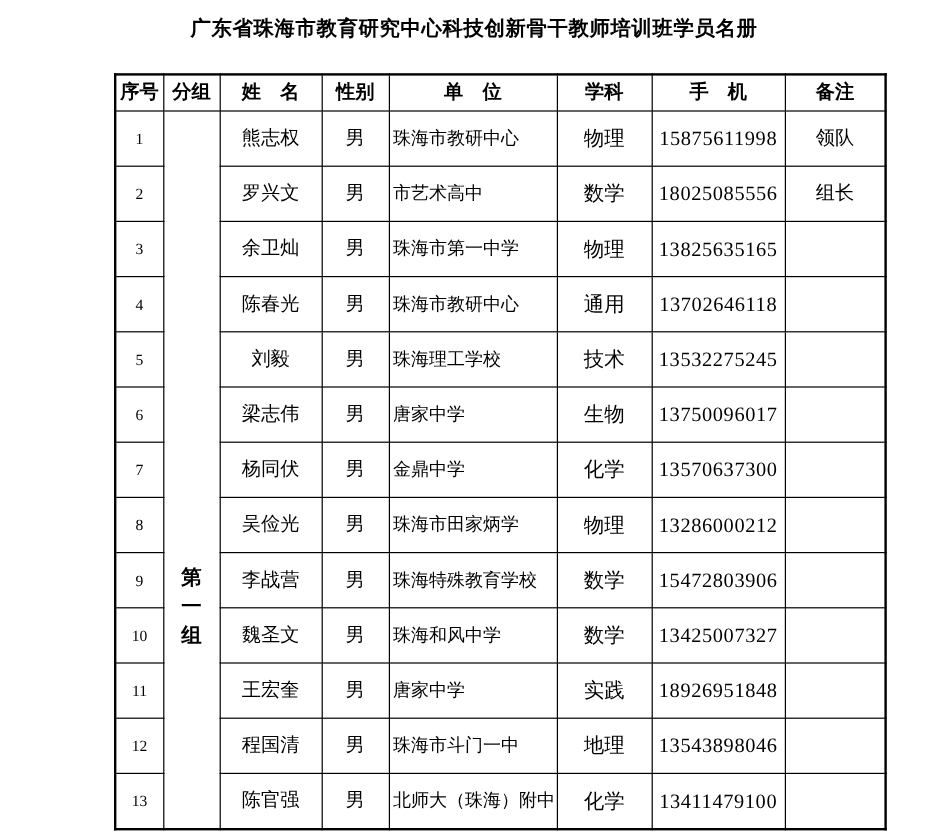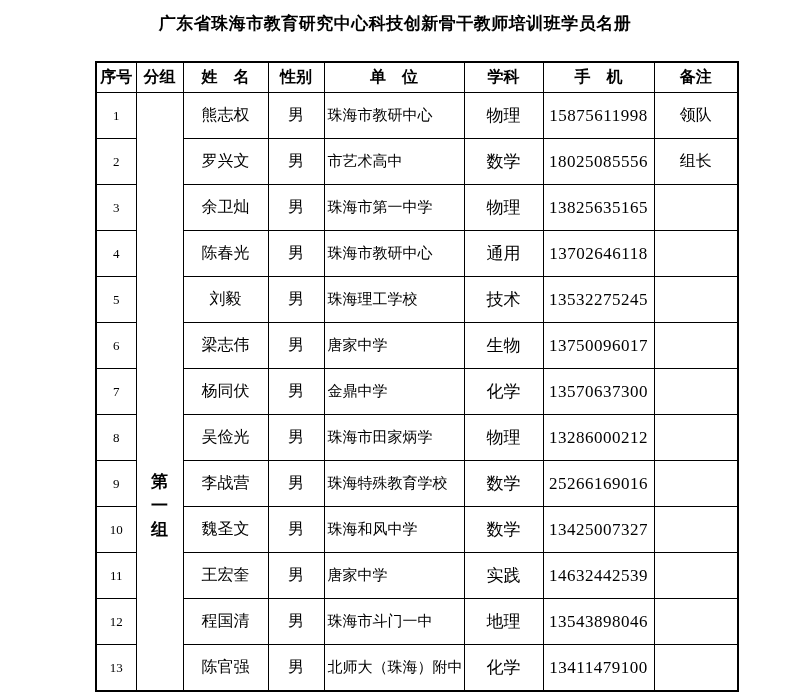--- a/index.html
+++ b/index.html
@@ -143,39 +143,39 @@
         <td class="c-subject">物理</td>
         <td class="c-phone">13286000212</td>
         <td class="c-note"></td>
       </tr>
       <tr>
         <td class="c-no">9</td>
         <td class="c-name">李战营</td>
         <td class="c-gender">男</td>
         <td class="c-unit">珠海特殊教育学校</td>
         <td class="c-subject">数学</td>
-        <td class="c-phone">25266169016</td>
+        <td class="c-phone">15472803906</td>
         <td class="c-note"></td>
       </tr>
       <tr>
         <td class="c-no">10</td>
         <td class="c-name">魏圣文</td>
         <td class="c-gender">男</td>
         <td class="c-unit">珠海和风中学</td>
         <td class="c-subject">数学</td>
         <td class="c-phone">13425007327</td>
         <td class="c-note"></td>
       </tr>
       <tr>
         <td class="c-no">11</td>
         <td class="c-name">王宏奎</td>
         <td class="c-gender">男</td>
         <td class="c-unit">唐家中学</td>
         <td class="c-subject">实践</td>
-        <td class="c-phone">14632442539</td>
+        <td class="c-phone">18926951848</td>
         <td class="c-note"></td>
       </tr>
       <tr>
         <td class="c-no">12</td>
         <td class="c-name">程国清</td>
         <td class="c-gender">男</td>
         <td class="c-unit">珠海市斗门一中</td>
         <td class="c-subject">地理</td>
         <td class="c-phone">13543898046</td>
         <td class="c-note"></td>

